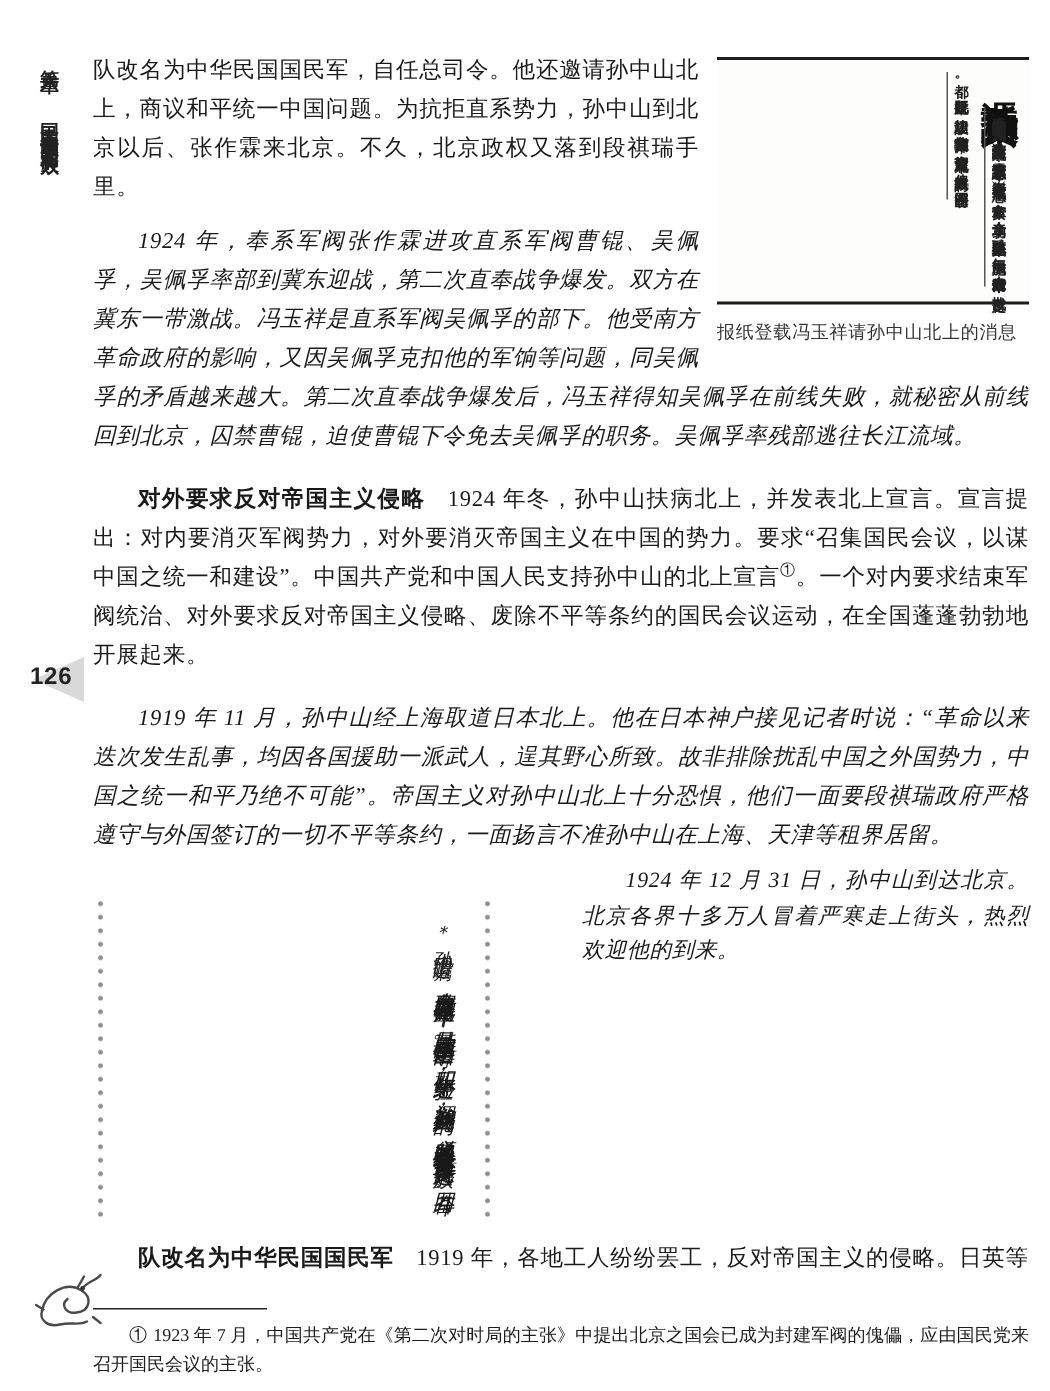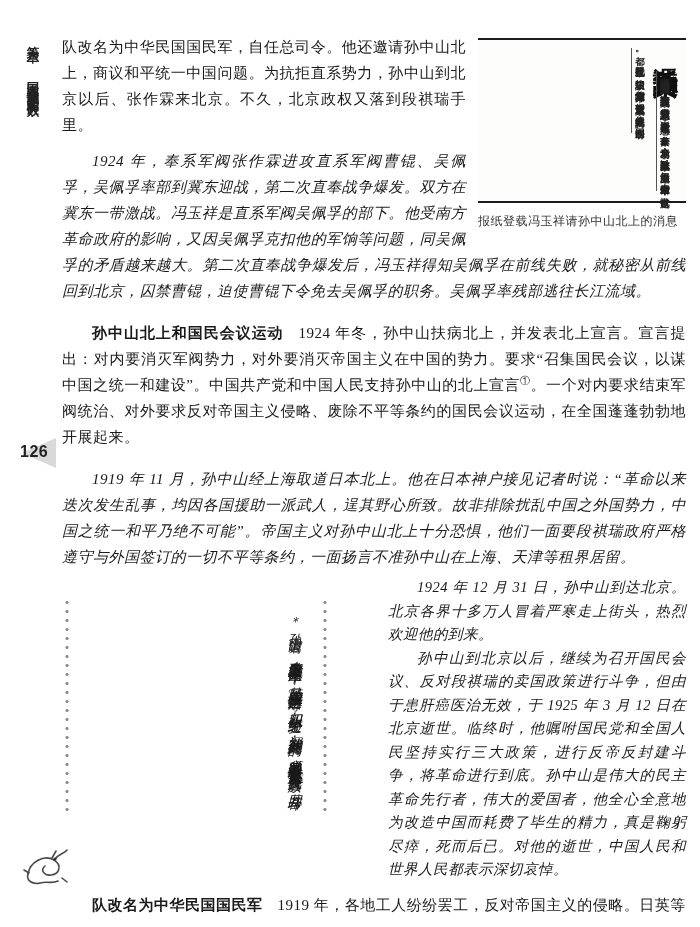--- a/index.html
+++ b/index.html
@@ -152,41 +152,40 @@
       </div>
     </div>
     <div class="fig-caption">报纸登载冯玉祥请孙中山北上的消息</div>
   </div>
 
   <p class="para song">队改名为中华民国国民军，自任总司令。他还邀请孙中山北上，商议和平统一中国问题。为抗拒直系势力，孙中山到北京以后、张作霖来北京。不久，北京政权又落到段祺瑞手里。</p>
 
   <p class="para kai indent mt-sm">1924 年，奉系军阀张作霖进攻直系军阀曹锟、吴佩孚，吴佩孚率部到冀东迎战，第二次直奉战争爆发。双方在冀东一带激战。冯玉祥是直系军阀吴佩孚的部下。他受南方革命政府的影响，又因吴佩孚克扣他的军饷等问题，同吴佩孚的矛盾越来越大。第二次直奉战争爆发后，冯玉祥得知吴佩孚在前线失败，就秘密从前线回到北京，囚禁曹锟，迫使曹锟下令免去吴佩孚的职务。吴佩孚率残部逃往长江流域。</p>
 
   <p class="para song indent mt-md">
-    <span class="run-head">孙中山北上和国民会议运动</span><span>1924 年冬，孙中山扶病北上，并发表北上宣言。宣言提出：对内要消灭军阀势力，对外要消灭帝国主义在中国的势力。要求“召集国民会议，以谋中国之统一和建设”。中国共产党和中国人民支持孙中山的北上宣言</span><sup class="fnref">①</sup><span>。一个对内要求结束军阀统治、对外要求反对帝国主义侵略、废除不平等条约的国民会议运动，在全国蓬蓬勃勃地开展起来。</span>
+    <span class="run-head">对外要求反对帝国主义侵略</span><span>1924 年冬，孙中山扶病北上，并发表北上宣言。宣言提出：对内要消灭军阀势力，对外要消灭帝国主义在中国的势力。要求“召集国民会议，以谋中国之统一和建设”。中国共产党和中国人民支持孙中山的北上宣言</span><sup class="fnref">①</sup><span>。一个对内要求结束军阀统治、对外要求反对帝国主义侵略、废除不平等条约的国民会议运动，在全国蓬蓬勃勃地开展起来。</span>
   </p>
 
   <p class="para kai indent mt-md">1919 年 11 月，孙中山经上海取道日本北上。他在日本神户接见记者时说：“革命以来迭次发生乱事，均因各国援助一派武人，逞其野心所致。故非排除扰乱中国之外国势力，中国之统一和平乃绝不可能”。帝国主义对孙中山北上十分恐惧，他们一面要段祺瑞政府严格遵守与外国签订的一切不平等条约，一面扬言不准孙中山在上海、天津等租界居留。</p>
 
   <div class="two-col">
     <div class="box-col">
       <div class="testament-box">
         <div class="ornament"></div>
         <div class="box-inner">
           <div class="box-vertical">
             <span class="box-title">＊孙中山遗嘱</span>
             <span class="box-body">余致力国民革命凡四十年，其目的在求中国之自由平等。积四十年之经验，深知欲达到此目的，必须唤起民众及联合世界上以平等待我之民族，共同奋斗。</span>
           </div>
         </div>
         <div class="ornament"></div>
       </div>
     </div>
     <div class="text-col">
       <p class="para kai indent">1924 年 12 月 31 日，孙中山到达北京。北京各界十多万人冒着严寒走上街头，热烈欢迎他的到来。</p>
-      <p class="para kai indent">孙中山到北京以后，继续为召开国民会议、反对段祺瑞的卖国政策进行斗争，但由于患肝癌医治无效，于 1925 年 3 月 12 日在北京逝世。临终时，他嘱咐国民党和全国人民坚持实行三大政策，进行反帝反封建斗争，将革命进行到底。孙中山是伟大的民主革命先行者，伟大的爱国者，他全心全意地为改造中国而耗费了毕生的精力，真是鞠躬尽瘁，死而后已。对他的逝世，中国人民和世界人民都表示深切哀悼。</p>
     </div>
   </div>
 
   <p class="para song indent mt-sm">
     <span class="run-head">队改名为中华民国国民军</span><span>1919 年，各地工人纷纷罢工，反对帝国主义的侵略。日英等</span>
   </p>
 
   <div class="footnote-rule"></div>
   <p class="footnote">
     <span class="fn-marker">①</span><span>1923 年 7 月，中国共产党在《第二次对时局的主张》中提出北京之国会已成为封建军阀的傀儡，应由国民党来召开国民会议的主张。</span>

